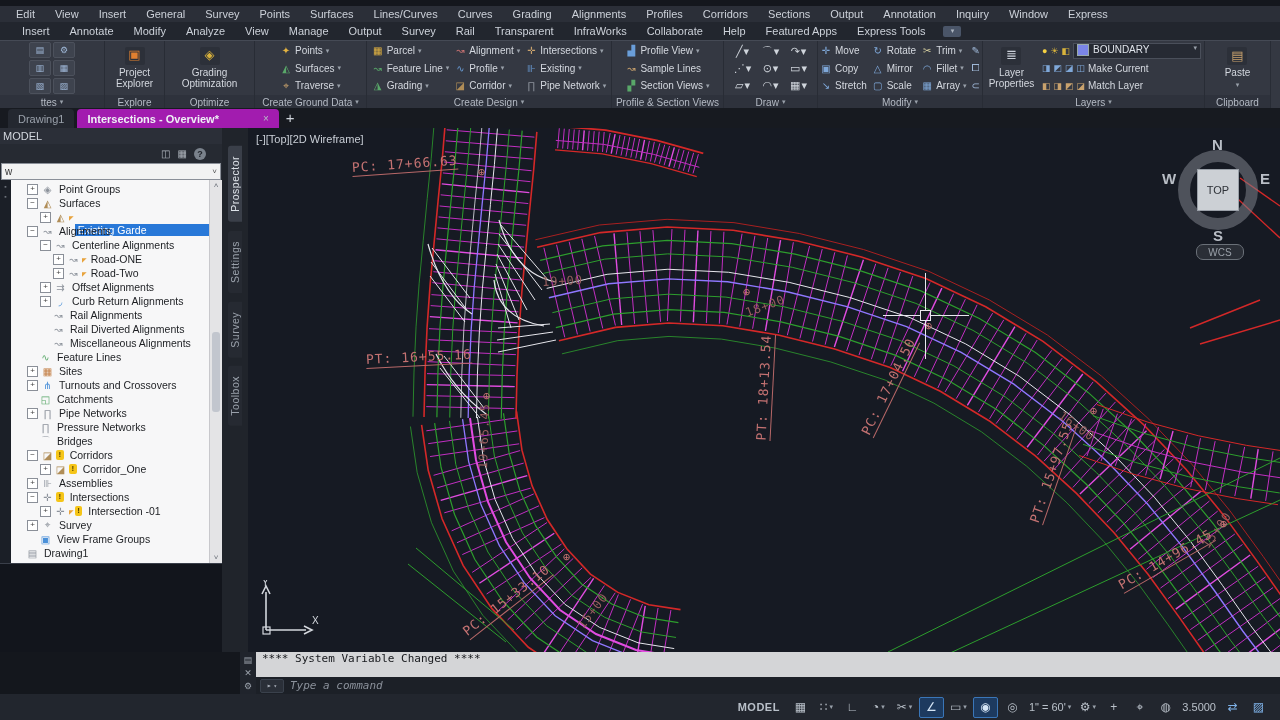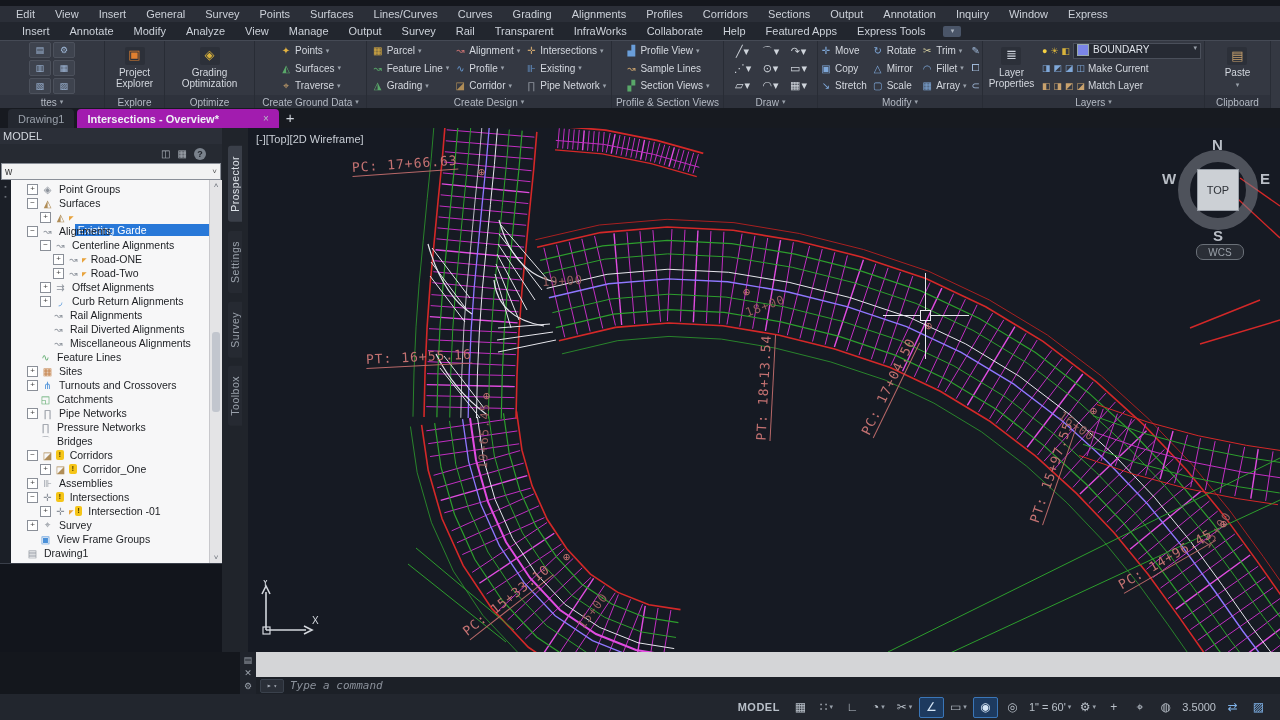--- a/index.html
+++ b/index.html
@@ -890,20 +890,21 @@
     </div>
 
   <div class="command">
     <div class="crail" id="crail">
         <span>▤</span>
         <span>✕</span>
         <span>⚙</span>
       </div>
     <div class="cmain">
       <div class="chist">
+        <div>**** System Variable Changed ****</div>
       </div>
       <div class="cinput">
         <span class="cbadge">
             <span>▸</span>
             <span style="font-size:6px;">▾</span>
           </span>
         <span>Type a command</span>
       </div>
     </div>
   </div>

